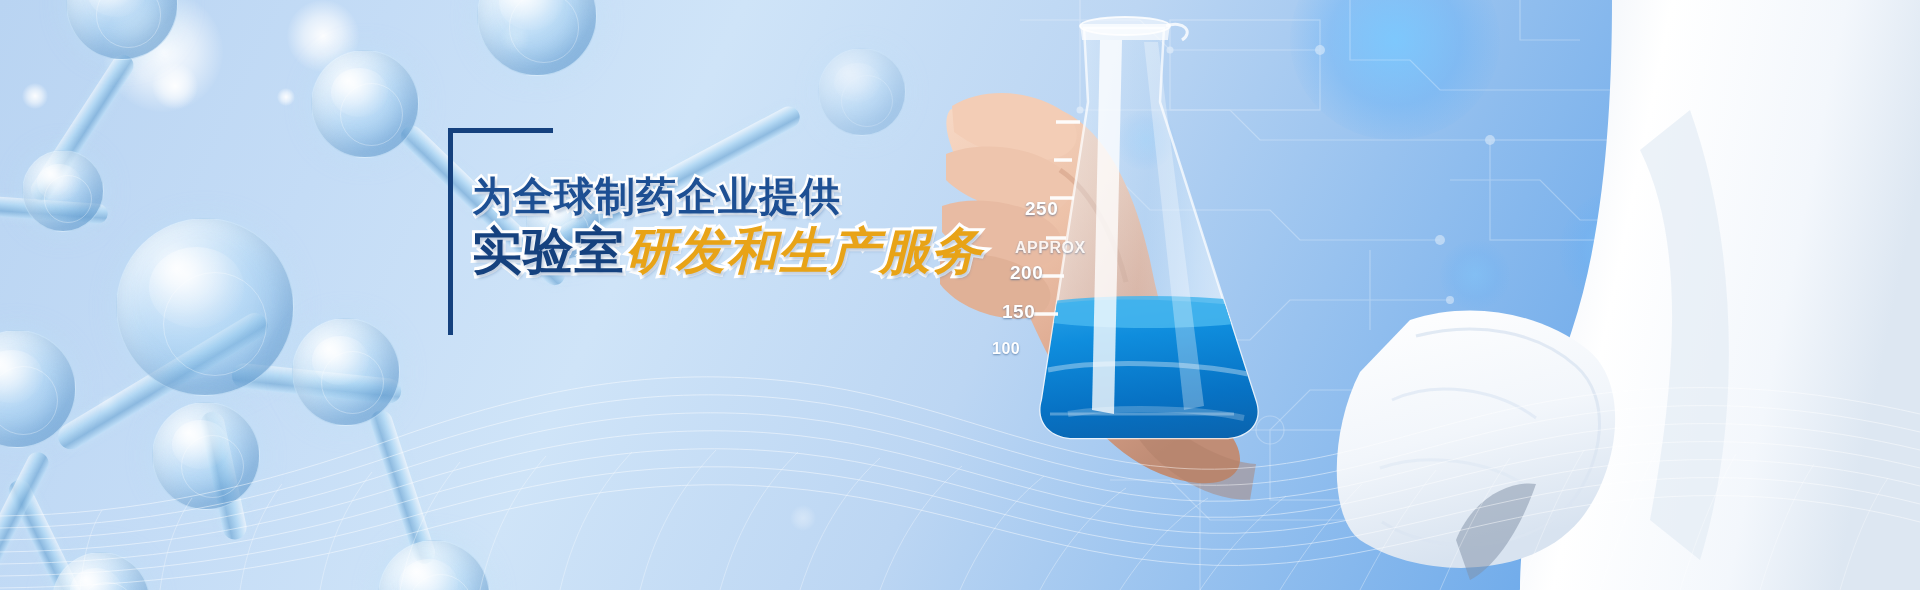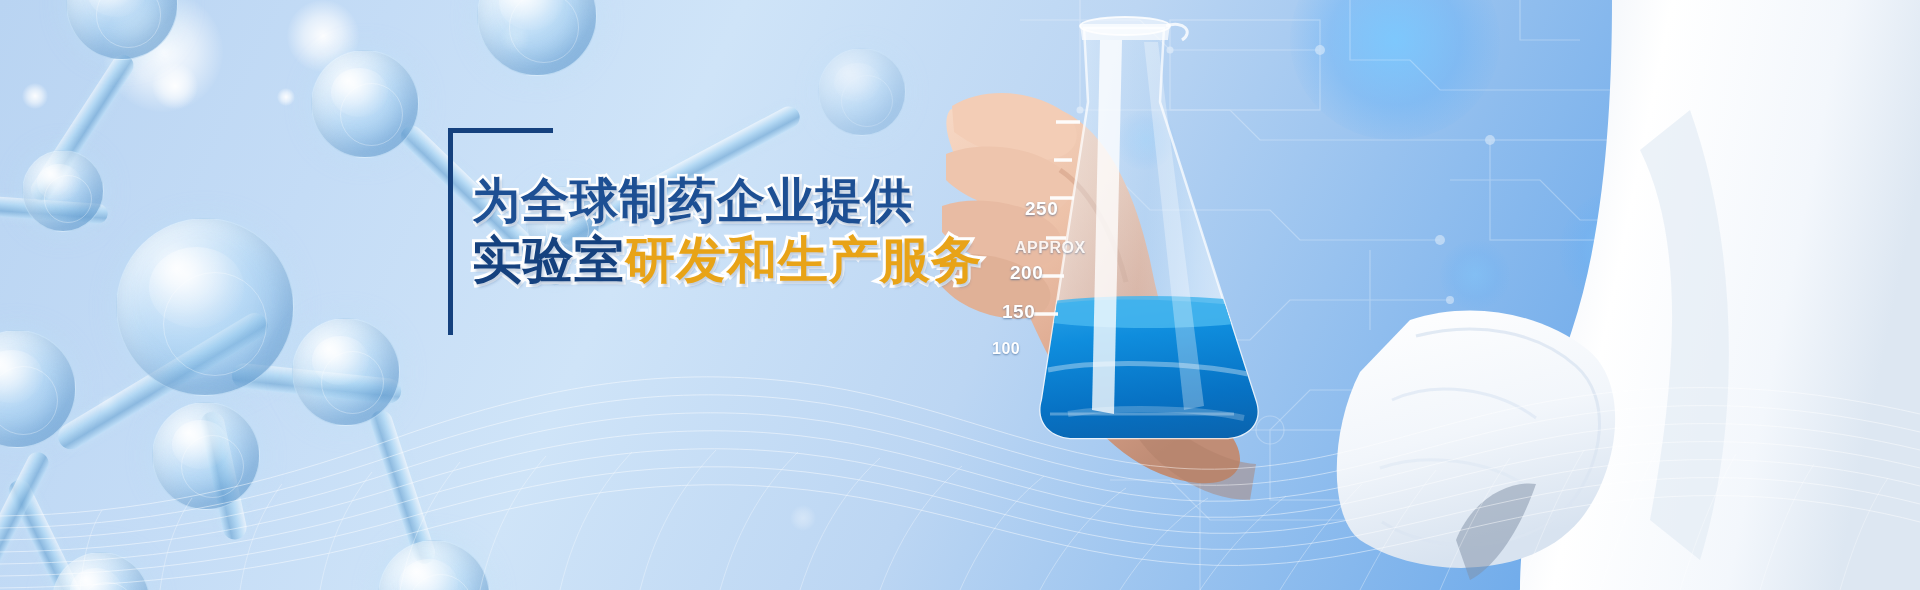--- a/index.html
+++ b/index.html
@@ -71,35 +71,35 @@
     position:absolute;left:24px;top:46px;
     white-space:nowrap;
   }
   .line{
     font-weight:bold;
     letter-spacing:1px;
     line-height:1.12;
     font-family:"DejaVu Sans","Liberation Sans",sans-serif;
   }
   .line1{
-    font-size:48px;
+    font-size:40px;
     color:#1d4f93;
     -webkit-text-stroke:5px #ffffff;
     paint-order:stroke fill;
     text-shadow:2px 3px 3px rgba(70,110,160,.35);
   }
   .line2{
     font-size:50px;
     margin-top:4px;
     -webkit-text-stroke:6px #ffffff;
     paint-order:stroke fill;
     text-shadow:2px 3px 3px rgba(70,110,160,.35);
   }
   .seg-navy{color:#15417e;}
-  .seg-gold{color:#e8a317;}
+  .seg-gold{color:#e8a317;font-style:italic;}
 
   
   .hand-wrap{position:absolute;left:940px;top:0;width:600px;height:590px;}
   .coat{position:absolute;}
   .flask{position:absolute;}
   .tick-label{
     position:absolute;
     color:#ffffff;
     font-family:"Liberation Sans",sans-serif;
     font-weight:bold;

